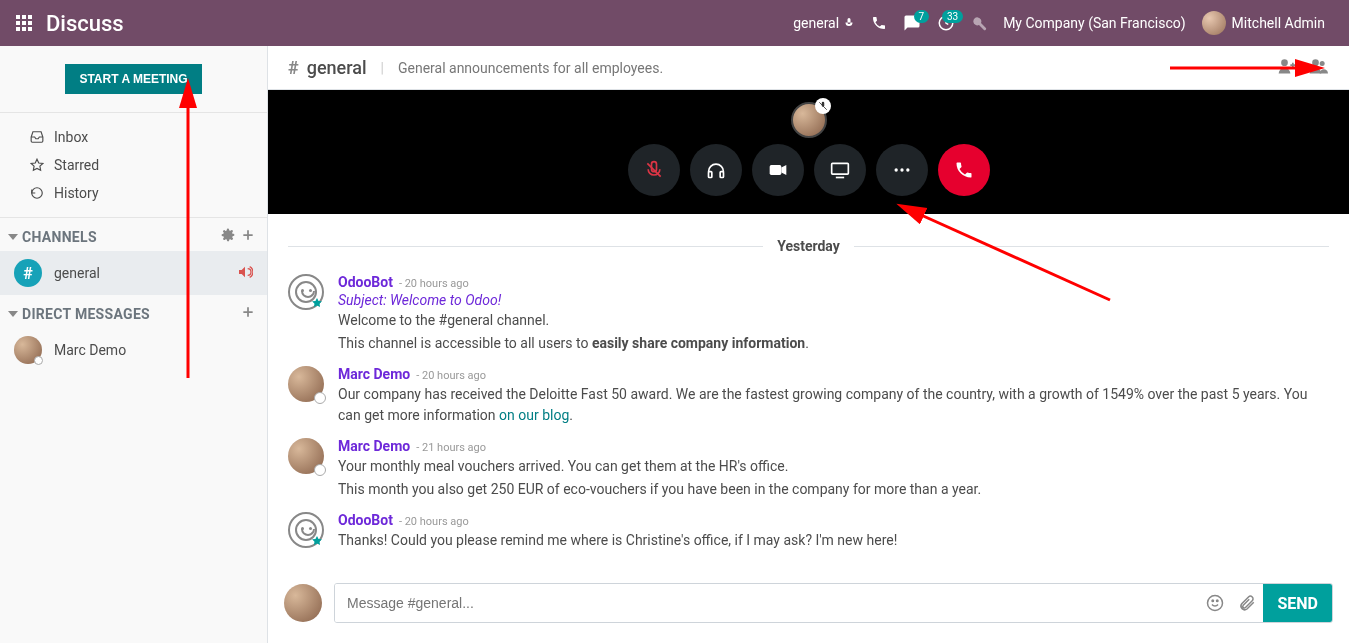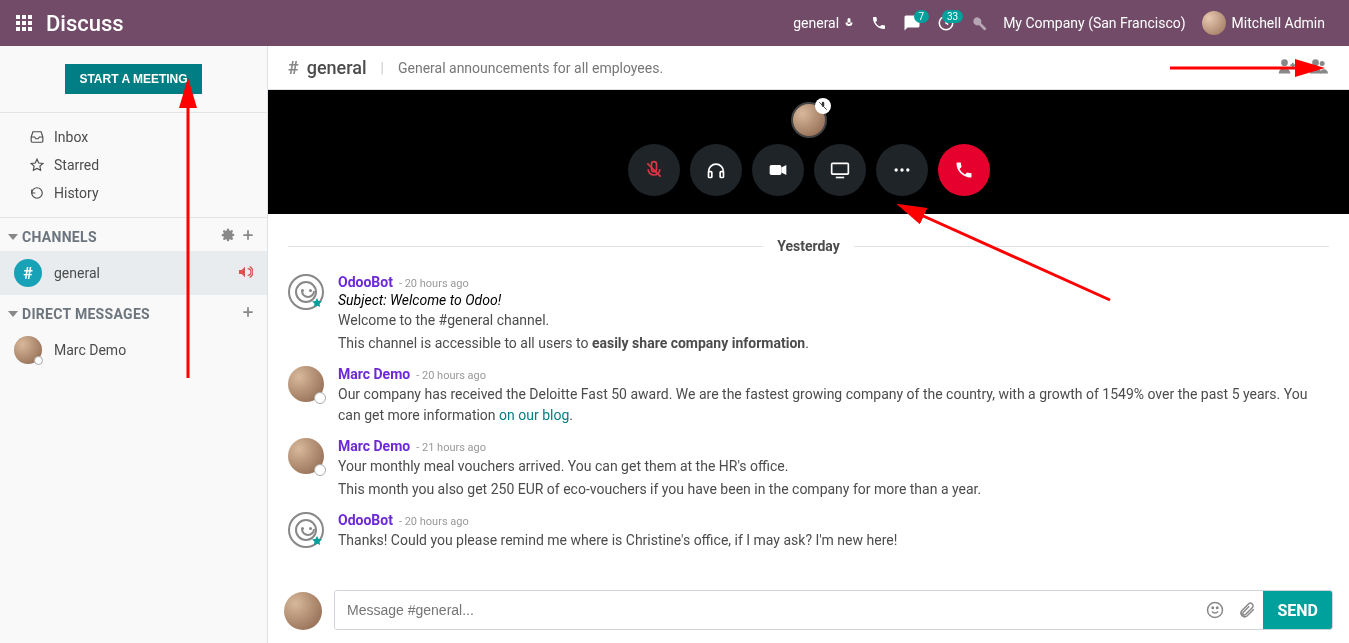--- a/index.html
+++ b/index.html
@@ -59,26 +59,26 @@
 .msg { display:flex; padding:6px 20px; }
 .msg .mavatar { width:36px; height:36px; border-radius:50%; background:#888; margin-right:14px; flex-shrink:0; position:relative;}
 .msg .mavatar.bot { background:#fff; border:2px solid #888; display:flex; align-items:center; justify-content:center;}
 .msg .mavatar.bot::after { content:""; position:absolute; bottom:-2px; right:-2px; width:14px; height:14px; background:#00a09d; clip-path: polygon(50% 15%, 61% 35%, 85% 38%, 68% 55%, 72% 78%, 50% 67%, 28% 78%, 32% 55%, 15% 38%, 39% 35%); border-radius:2px;}
 .msg .mavatar.user { background-image: radial-gradient(circle at 30% 30%, #d8b89a, #876048); }
 .msg .mavatar.user::after { content:""; position:absolute; bottom:-2px; right:-2px; width:10px; height:10px; background:#fff; border:1px solid #aaa; border-radius:50%; }
 .msg .mbody { flex:1; min-width:0; }
 .msg .mhead { display:flex; align-items:baseline; gap:6px; }
 .msg .author { font-weight:bold; color:#6d28d9; }
 .msg .time { font-size:11px; color:#999; }
-.msg .subject { font-style:italic; color:#000000; margin-top:2px;}
+.msg .subject { font-style:italic; color:#6d28d9; margin-top:2px;}
 .msg .text { color:#4c4c4c; line-height:1.5; margin-top:2px;}
 .msg .text a { color:#017e84; text-decoration:none; }
 .msg .text strong { font-weight:bold; }
 
-.composer-area { padding:12px 16px 13px 16px; display:flex; align-items:flex-end; gap:12px; border-top:0px solid #eee; }
+.composer-area { padding:12px 16px 20px 16px; display:flex; align-items:center; gap:12px; border-top:0px solid #eee; }
 .composer-avatar { width:38px; height:38px; border-radius:50%; background-image: radial-gradient(circle at 30% 30%, #d8b89a, #876048); flex-shrink:0;}
 .composer { flex:1; display:flex; border:1px solid #ced4da; border-radius:3px; overflow:hidden; height:40px;}
 .composer input { flex:1; border:none; padding:0 12px; font-size:14px; outline:none; }
 .composer .cicon { width:32px; display:flex; align-items:center; justify-content:center; color:#888; cursor:pointer; }
 .composer .send { background:#00a09d; color:#fff; display:flex; align-items:center; justify-content:center; padding:0 14px; font-weight:bold; font-size:16px; cursor:pointer; }
 
 
 .arrow { position:absolute; pointer-events:none; }
 .arrow svg { overflow:visible; }
 

